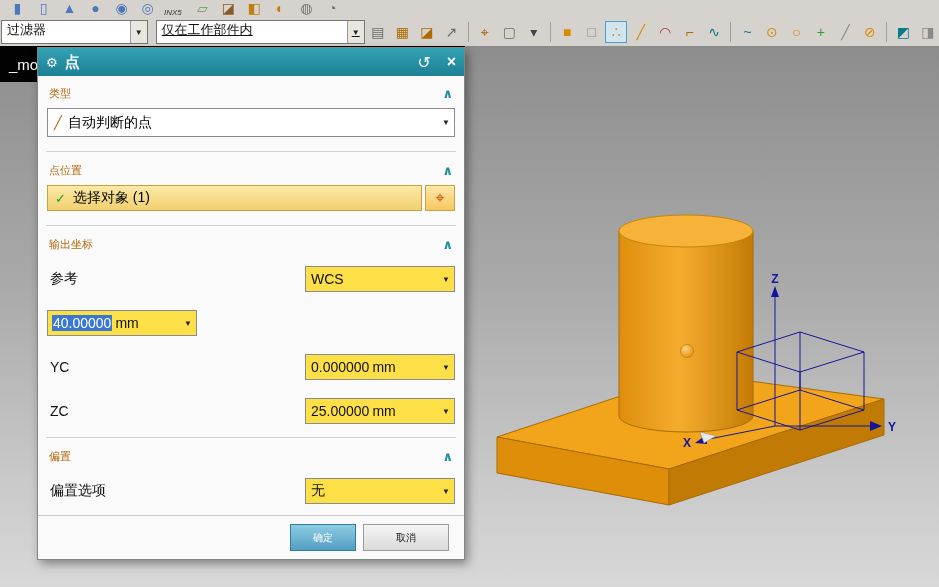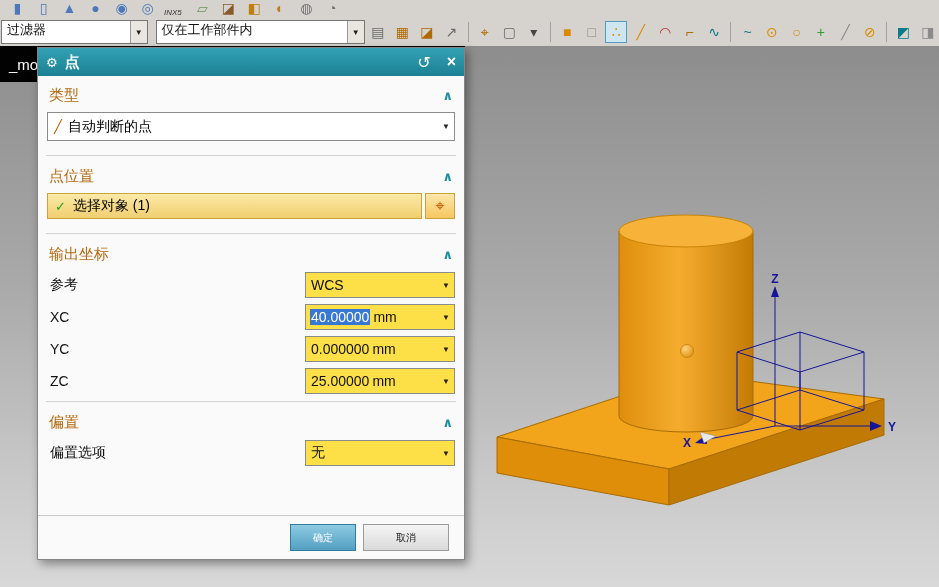--- a/index.html
+++ b/index.html
@@ -9,51 +9,51 @@
   
   .toolbar{position:absolute;top:0;left:0;right:0;height:46px;background:#d6d3ce;border-bottom:1px solid #9a9a9a;}
   .tb-row1{height:19px;overflow:hidden;display:flex;align-items:flex-end;gap:3px;padding-left:6px;}
   .tb-row1 .ticon{margin-top:-6px;}
   .inx-label{font-size:8px;color:#333;margin:0 6px 2px 2px;white-space:nowrap;font-style:italic;}
   .tb-row2{height:26px;display:flex;align-items:center;gap:2px;padding-left:1px;}
   .dropdown{display:flex;align-items:flex-start;height:22px;background:#fff;border:1px solid #767676;font-size:13px;color:#111;}
   .dropdown .dd-text{flex:1;padding:0 5px;white-space:nowrap;overflow:hidden;}
   .dropdown .dd-arrow{width:16px;align-self:stretch;display:flex;align-items:center;justify-content:center;font-size:8px;background:#e9e6e0;border-left:1px solid #9a9a9a;color:#222;}
   .dd-filter{width:148px;}
-  .dd-scope{width:212px;margin-left:6px;margin-right:0;}
+  .dd-scope{width:212px;margin-left:6px;margin-right:0;text-decoration:underline;}
   .ticon{width:23px;height:22px;display:flex;align-items:center;justify-content:center;font-size:14px;line-height:1;}
   .ticon.active{background:#cfe6f0;border:1px solid #4f9ec0;box-sizing:border-box;}
   .vsep{width:1px;height:20px;background:#a0a0a0;margin:0 3px;}
 
   
   .viewport{position:absolute;top:46px;left:0;right:0;bottom:0;background:linear-gradient(180deg,#8d8d8d 0%,#aaaaaa 45%,#c9c9c9 80%,#d8d8d8 100%);}
   .partbar{position:absolute;top:0;left:0;width:465px;height:36px;background:#020202;color:#fff;display:flex;align-items:center;padding-left:9px;font-size:15px;box-sizing:border-box;}
   .vp-svg{position:absolute;top:0;left:0;}
 
   
   .dialog{position:absolute;left:37px;top:1px;width:428px;height:513px;background:#fafafa;border:1px solid #858585;box-shadow:3px 4px 9px rgba(0,0,0,.38);display:flex;flex-direction:column;box-sizing:border-box;}
   .dlg-title{height:28px;flex:0 0 28px;background:linear-gradient(#33a2b4,#1c8094);color:#fff;display:flex;align-items:center;padding:0 8px;}
   .dlg-gear{font-size:13px;margin-right:7px;}
   .dlg-name{font-size:15px;font-weight:bold;flex:1;}
   .dlg-reset{font-size:16px;margin-right:16px;cursor:default;}
   .dlg-close{font-size:16px;font-weight:bold;cursor:default;}
   .dlg-body{flex:1;padding:3px 8px 0 8px;display:flex;flex-direction:column;}
   .sec-head{display:flex;align-items:center;justify-content:space-between;padding:7px 3px 5px 3px;}
-  .sec-title{color:#b4690e;font-size:15px;}
+  .sec-title{color:#b4690e;font-size:11px;}
   .sec-chev{color:#1f8ea1;font-size:13px;font-weight:bold;}
   .sep{border:none;border-top:1px solid #d2d2d2;margin:4px 0;width:100%;}
   .big-field{height:27px;border:1px solid #8c8c8c;background:#fff;display:flex;align-items:center;margin:2px 1px 10px 1px;font-size:14px;}
   .big-field .f-icon{width:20px;text-align:center;color:#c05a00;font-size:13px;}
   .big-field .f-text{flex:1;}
   .carr{margin-left:auto;width:16px;text-align:center;font-size:8px;color:#222;flex:0 0 16px;}
   .sel-row{display:flex;gap:3px;margin:2px 1px 10px 1px;}
   .sel-field{flex:1;height:26px;background:linear-gradient(#fbeaa7,#f1cf70);border:1px solid #c9a43e;display:flex;align-items:center;gap:7px;padding:0 7px;font-size:14px;box-sizing:border-box;}
   .sel-check{color:#1f9e1f;font-weight:bold;font-size:13px;}
   .target-btn{width:30px;height:26px;border:1px solid #c9a43e;background:linear-gradient(#fde7ac,#f6c75f);color:#c05a00;font-size:16px;display:flex;align-items:center;justify-content:center;box-sizing:border-box;}
-  .form-row{display:flex;align-items:center;margin:3px 1px;font-size:14px;color:#111;justify-content:space-between;}
+  .form-row{display:flex;align-items:center;margin:9px 1px;font-size:14px;color:#111;justify-content:space-between;}
   .row-label{flex:1;padding-left:3px;}
   .combo{width:150px;height:26px;border:1px solid #8c8c8c;background:#fde047;display:flex;align-items:center;box-sizing:border-box;font-size:14px;}
   .combo .c-text{padding-left:5px;white-space:nowrap;}
   .sel-val{background:#3877d3;color:#fff;padding:0 1px;margin-left:4px;}
   .unit{margin-left:3px;}
   .btn-row{flex:0 0 43px;border-top:1px solid #c9c9c9;display:flex;align-items:center;justify-content:flex-end;gap:7px;padding-right:15px;}
   .btn{height:27px;display:flex;align-items:center;justify-content:center;font-size:10px;box-sizing:border-box;cursor:default;}
   .btn-ok{width:66px;background:linear-gradient(#8ecbe2,#539fc2);border:1px solid #2f7d9e;color:#fff;}
   .btn-cancel{width:86px;background:linear-gradient(#f5f5f5,#dadada);border:1px solid #9b9b9b;color:#222;}
 </style>
@@ -207,21 +207,20 @@
           <span class="sec-chev">∧</span>
         </div>
         <div class="form-row">
           <span class="row-label">参考</span>
           <div class="combo">
             <span class="c-text">WCS</span>
             <span class="carr">▼</span>
           </div>
         </div>
         <div class="form-row">
-          <span class="row-label">XC</span>
           <div class="combo">
             <span class="sel-val">40.00000</span>
             <span class="unit">mm</span>
             <span class="carr">▼</span>
           </div>
         </div>
         <div class="form-row">
           <span class="row-label">YC</span>
           <div class="combo">
             <span class="c-text">0.000000</span>

